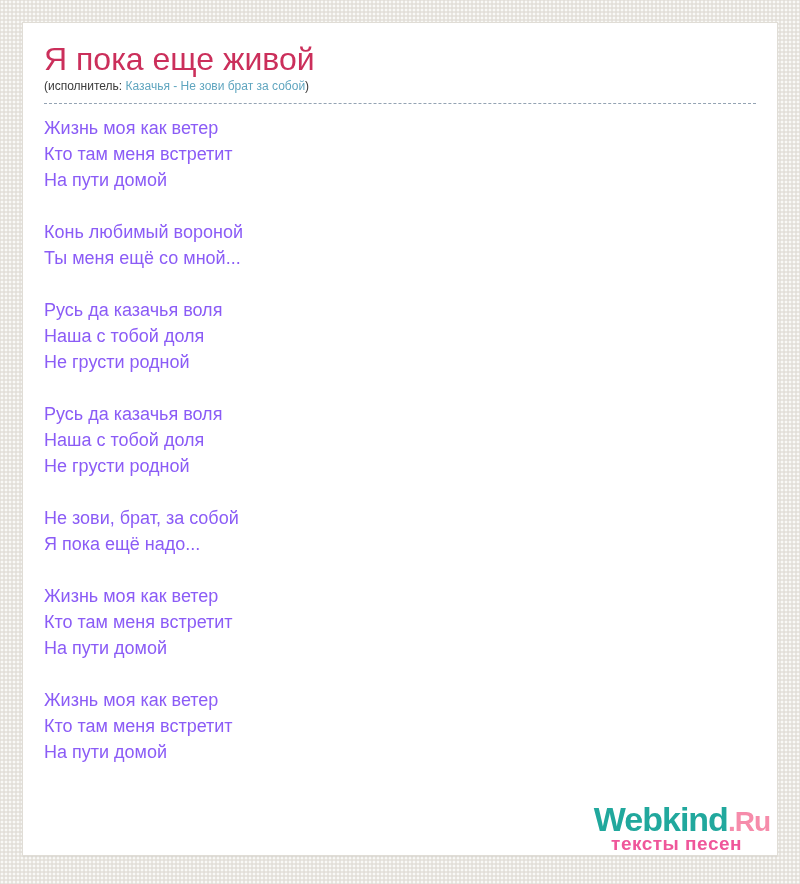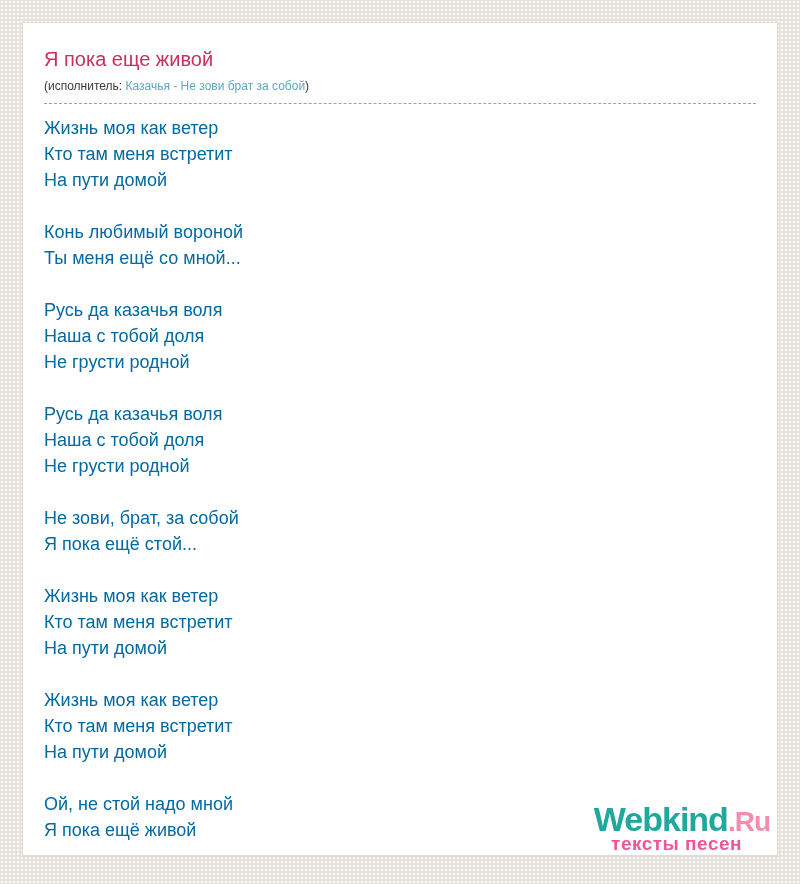--- a/index.html
+++ b/index.html
@@ -23,42 +23,42 @@
     border:1px solid #e0ddd6;
     box-shadow:0 1px 2px rgba(0,0,0,0.05);
     padding:21px;
     overflow:hidden;
   }
   .song-header {
     border-bottom:1px dashed #94a3b3;
     padding-bottom:7px;
   }
   .song-title {
-    font-size:20px;
+    font-size:32px;
     font-weight:normal;
     line-height:30px;
     color:#cb2f5b;
     letter-spacing:0;
   }
   .artist-line {
     font-size:12px;
     line-height:20px;
     color:#3a3a3a;
     margin-top:2px;
   }
   .artist-link {
     color:#5fa5bf;
     text-decoration:none;
     cursor:pointer;
   }
   .lyrics {
     margin-top:11px;
     font-size:18px;
     line-height:26px;
-    color:#0369a1;
+    color:#8b5cf6;
   }
   .verse {
     white-space:pre-line;
     margin:0 0 26px 0;
   }
   .verse:last-child { margin-bottom:0; }
   .logo {
     position:absolute;
     right:7px;
     bottom:0;
@@ -105,29 +105,27 @@
 На пути домой</p>
       <p class="verse">Конь любимый вороной
 Ты меня ещё со мной...</p>
       <p class="verse">Русь да казачья воля
 Наша с тобой доля
 Не грусти родной</p>
       <p class="verse">Русь да казачья воля
 Наша с тобой доля
 Не грусти родной</p>
       <p class="verse">Не зови, брат, за собой
-Я пока ещё стой...</p>
+Я пока ещё надо...</p>
       <p class="verse">Жизнь моя как ветер
 Кто там меня встретит
 На пути домой</p>
       <p class="verse">Жизнь моя как ветер
 Кто там меня встретит
 На пути домой</p>
-      <p class="verse">Ой, не стой надо мной
-Я пока ещё живой</p>
     </div>
 
   <a class="logo">
     <div class="logo-main">
       <span class="logo-brand">Webkind</span><span class="logo-tld">.Ru</span>
     </div>
     <div class="logo-tagline">тексты песен</div>
   </a>
 
 </div>

